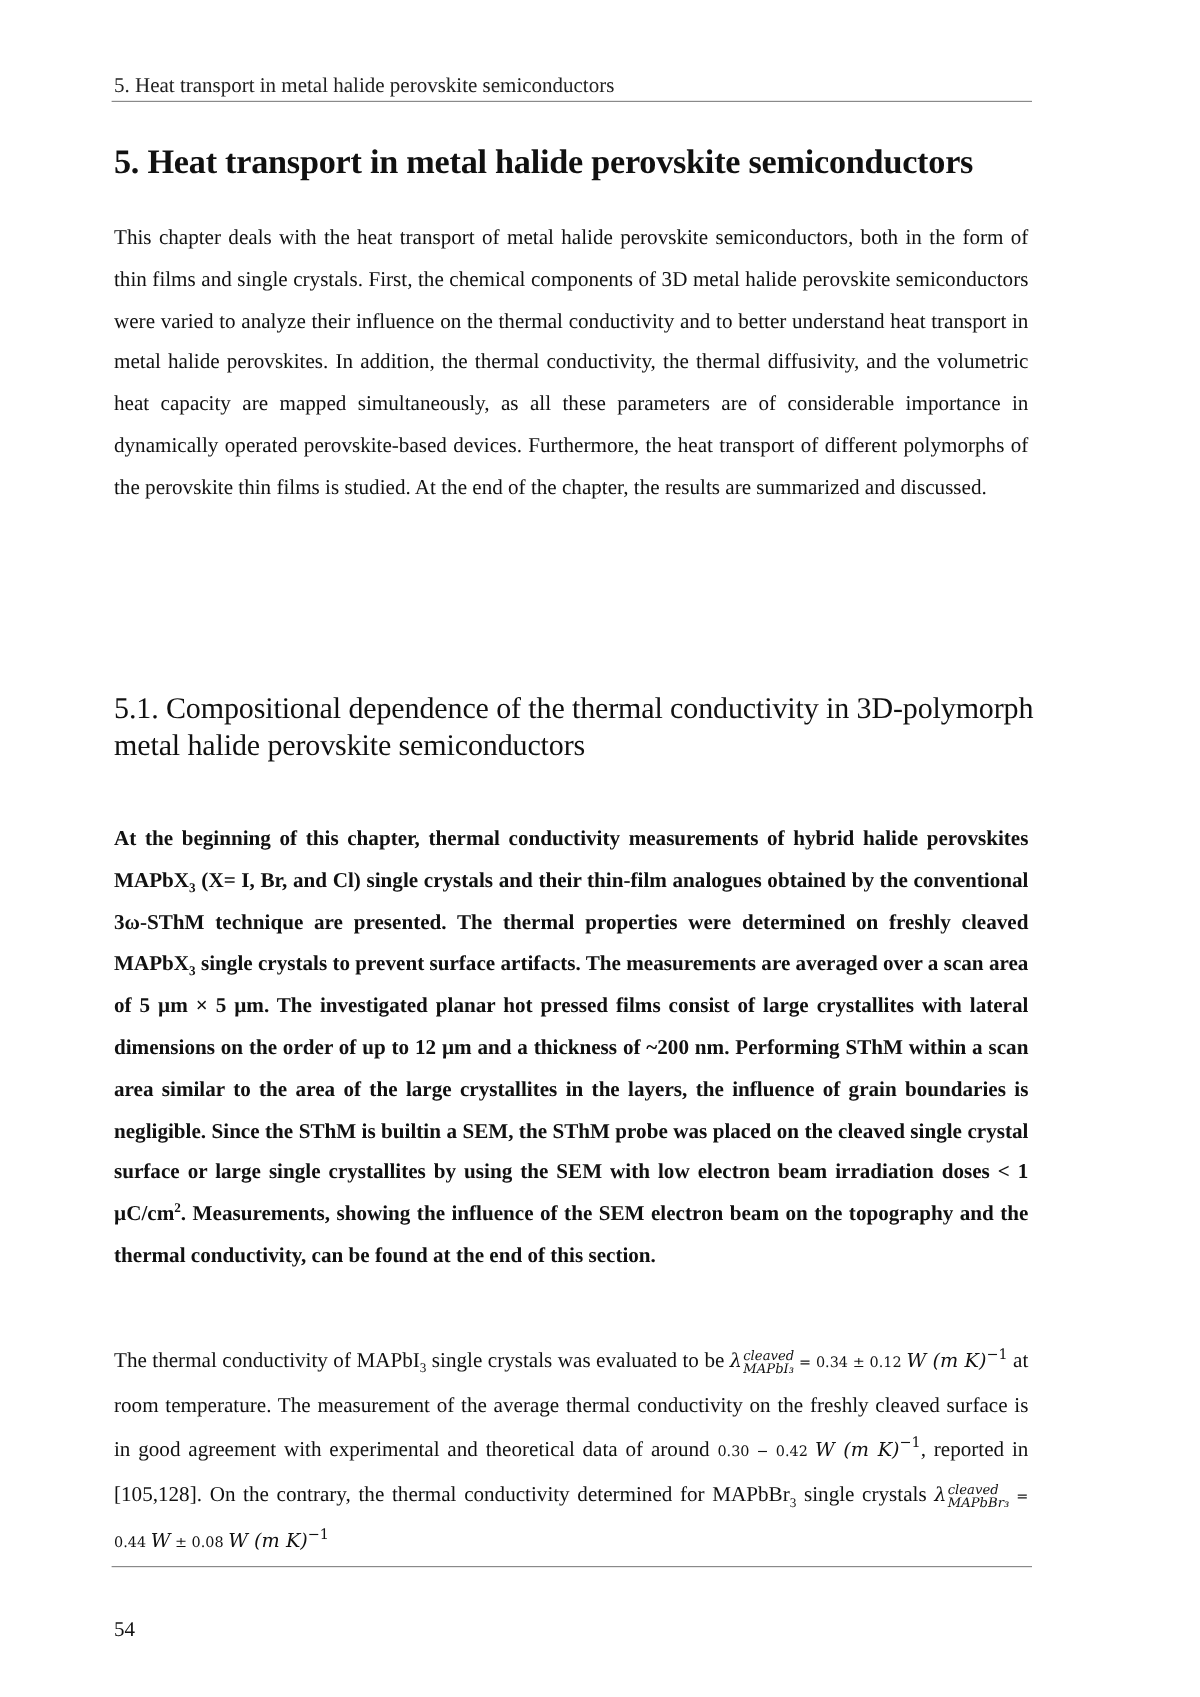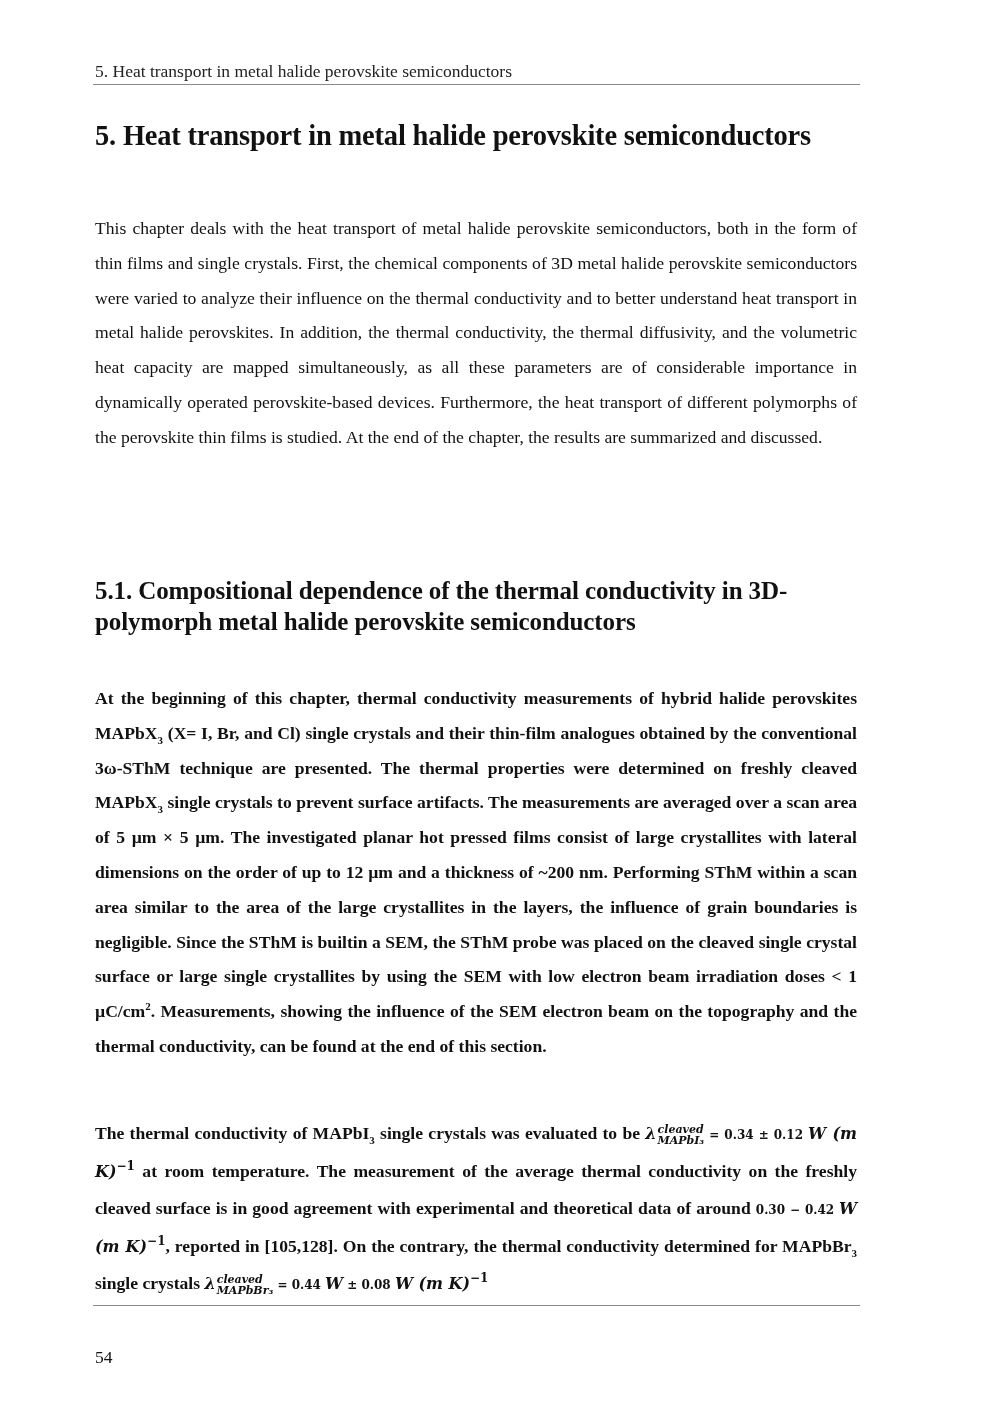--- a/index.html
+++ b/index.html
@@ -15,29 +15,29 @@
     position: absolute; left: 93px; top: 84px; width: 767px; height: 0;
     border-top: 1.3px solid #8a8a8a;
   }
   h1.chapter-title {
     position: absolute; left: 95px; top: 116px; margin: 0;
     font-size: 28.5px; font-weight: bold; line-height: 40px; letter-spacing: -0.2px;
     white-space: nowrap;
   }
   h2.section-title {
     position: absolute; left: 95px; top: 575px; margin: 0; width: 770px;
-    font-size: 25px; font-weight: bold; line-height: 31px; letter-spacing: -0.1px;
+    font-size: 25px; font-weight: normal; line-height: 31px; letter-spacing: -0.1px;
   }
   .para {
     position: absolute; left: 95px; width: 762px; margin: 0;
     font-size: 17.6px; line-height: 34.8px; text-align: justify;
   }
-  .p1 { top: 211px; }
+  .p1 { top: 180px; }
   .p2 { top: 681px; font-weight: bold; }
-  .p3 { top: 1115px; line-height: 36px; font-weight: bold; }
+  .p3 { top: 1115px; line-height: 36px; }
   .math { font-family: "DejaVu Serif", serif; font-style: italic; font-size: 16px; }
   .mathn { font-family: "DejaVu Serif", serif; font-size: 12px; }
   .supsub { display: inline-block; vertical-align: middle; line-height: 11px; font-size: 11px;
             font-family: "DejaVu Serif", serif; font-style: italic; margin-left: 1px; }
   .supsub span { display: block; }
   sub, sup { font-size: 11px; line-height: 0; }
   .footer-rule {
     position: absolute; left: 93px; top: 1305px; width: 767px; height: 0;
     border-top: 1.3px solid #8a8a8a;
   }

